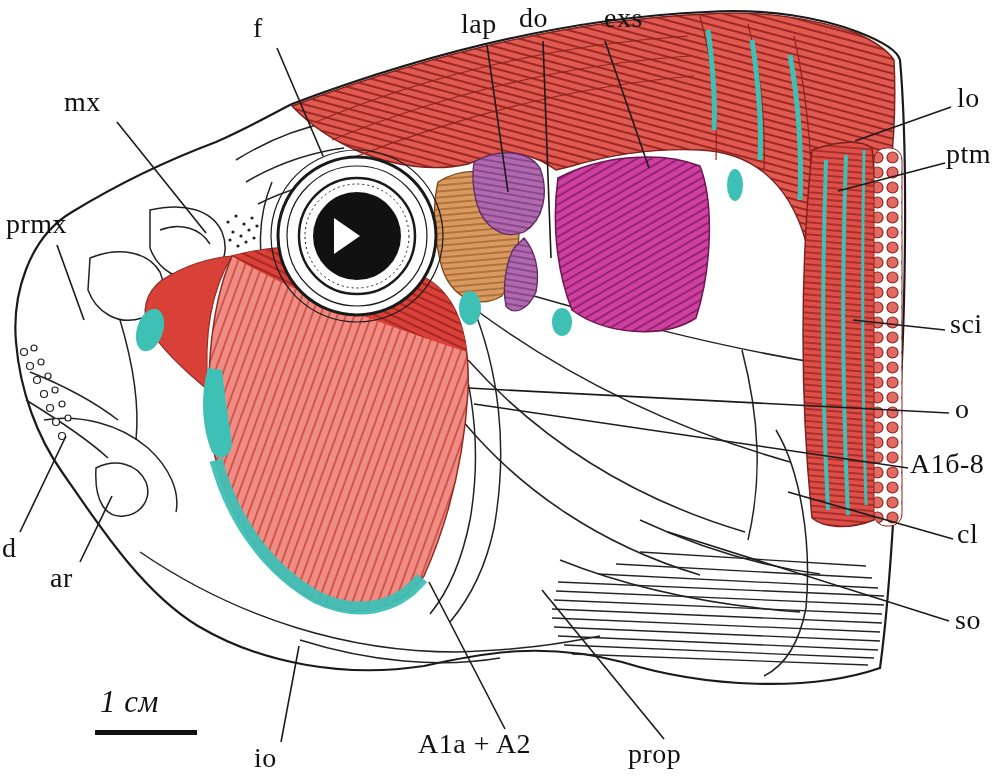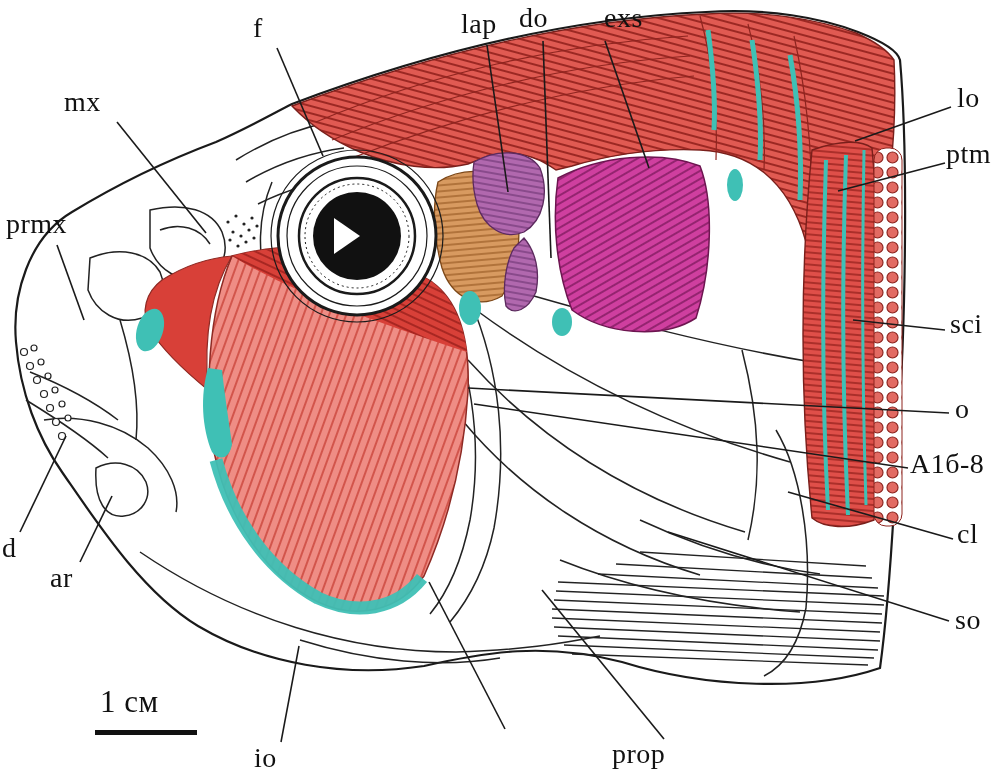--- a/index.html
+++ b/index.html
@@ -5,21 +5,21 @@
   html,body{margin:0;padding:0;background:#ffffff;}
   .figure{
     position:relative;width:1003px;height:781px;background:#ffffff;
     font-family:"Liberation Serif","DejaVu Serif",serif;overflow:hidden;
   }
   .figure svg{position:absolute;left:0;top:0;}
   .lbl{
     position:absolute;font-size:28px;color:#111;line-height:1;
     white-space:nowrap;letter-spacing:.5px;
   }
-  .lbl-scale{font-size:31px;}
+  .lbl-scale{font-size:31px;font-style:italic;}
 </style>
 </head>
 <body>
 
 <div class="figure">
 
   <svg width="1003" height="781" viewBox="0 0 1003 781">
     <defs>
       <pattern id="p-epax" width="7" height="7" patternUnits="userSpaceOnUse" patternTransform="rotate(105)">
         <rect width="7" height="7" fill="#e05a52"></rect>
@@ -234,21 +234,22 @@
       <line x1="949" y1="621" x2="668" y2="532"></line>
     </g>
   </svg>
 
   <div class="lbl" style="left:253px;top:14px">f</div>
   <div class="lbl" style="left:64px;top:88px">mx</div>
   <div class="lbl" style="left:6px;top:210px">prmx</div>
   <div class="lbl" style="left:2px;top:534px">d</div>
   <div class="lbl" style="left:50px;top:564px">ar</div>
   <div class="lbl" style="left:254px;top:744px">io</div>
-  <div class="lbl" style="left:612px;top:740px">prop</div>
+  <div class="lbl" style="left:418px;top:730px">A1a + A2</div>
+  <div class="lbl" style="left:628px;top:740px">prop</div>
   <div class="lbl" style="left:461px;top:10px">lap</div>
   <div class="lbl" style="left:519px;top:4px">do</div>
   <div class="lbl" style="left:604px;top:4px">exs</div>
   <div class="lbl" style="left:957px;top:84px">lo</div>
   <div class="lbl" style="left:946px;top:140px">ptm</div>
   <div class="lbl" style="left:950px;top:310px">sci</div>
   <div class="lbl" style="left:955px;top:395px">o</div>
   <div class="lbl" style="left:910px;top:450px">А1б-8</div>
   <div class="lbl" style="left:957px;top:520px">cl</div>
   <div class="lbl" style="left:955px;top:606px">so</div>

